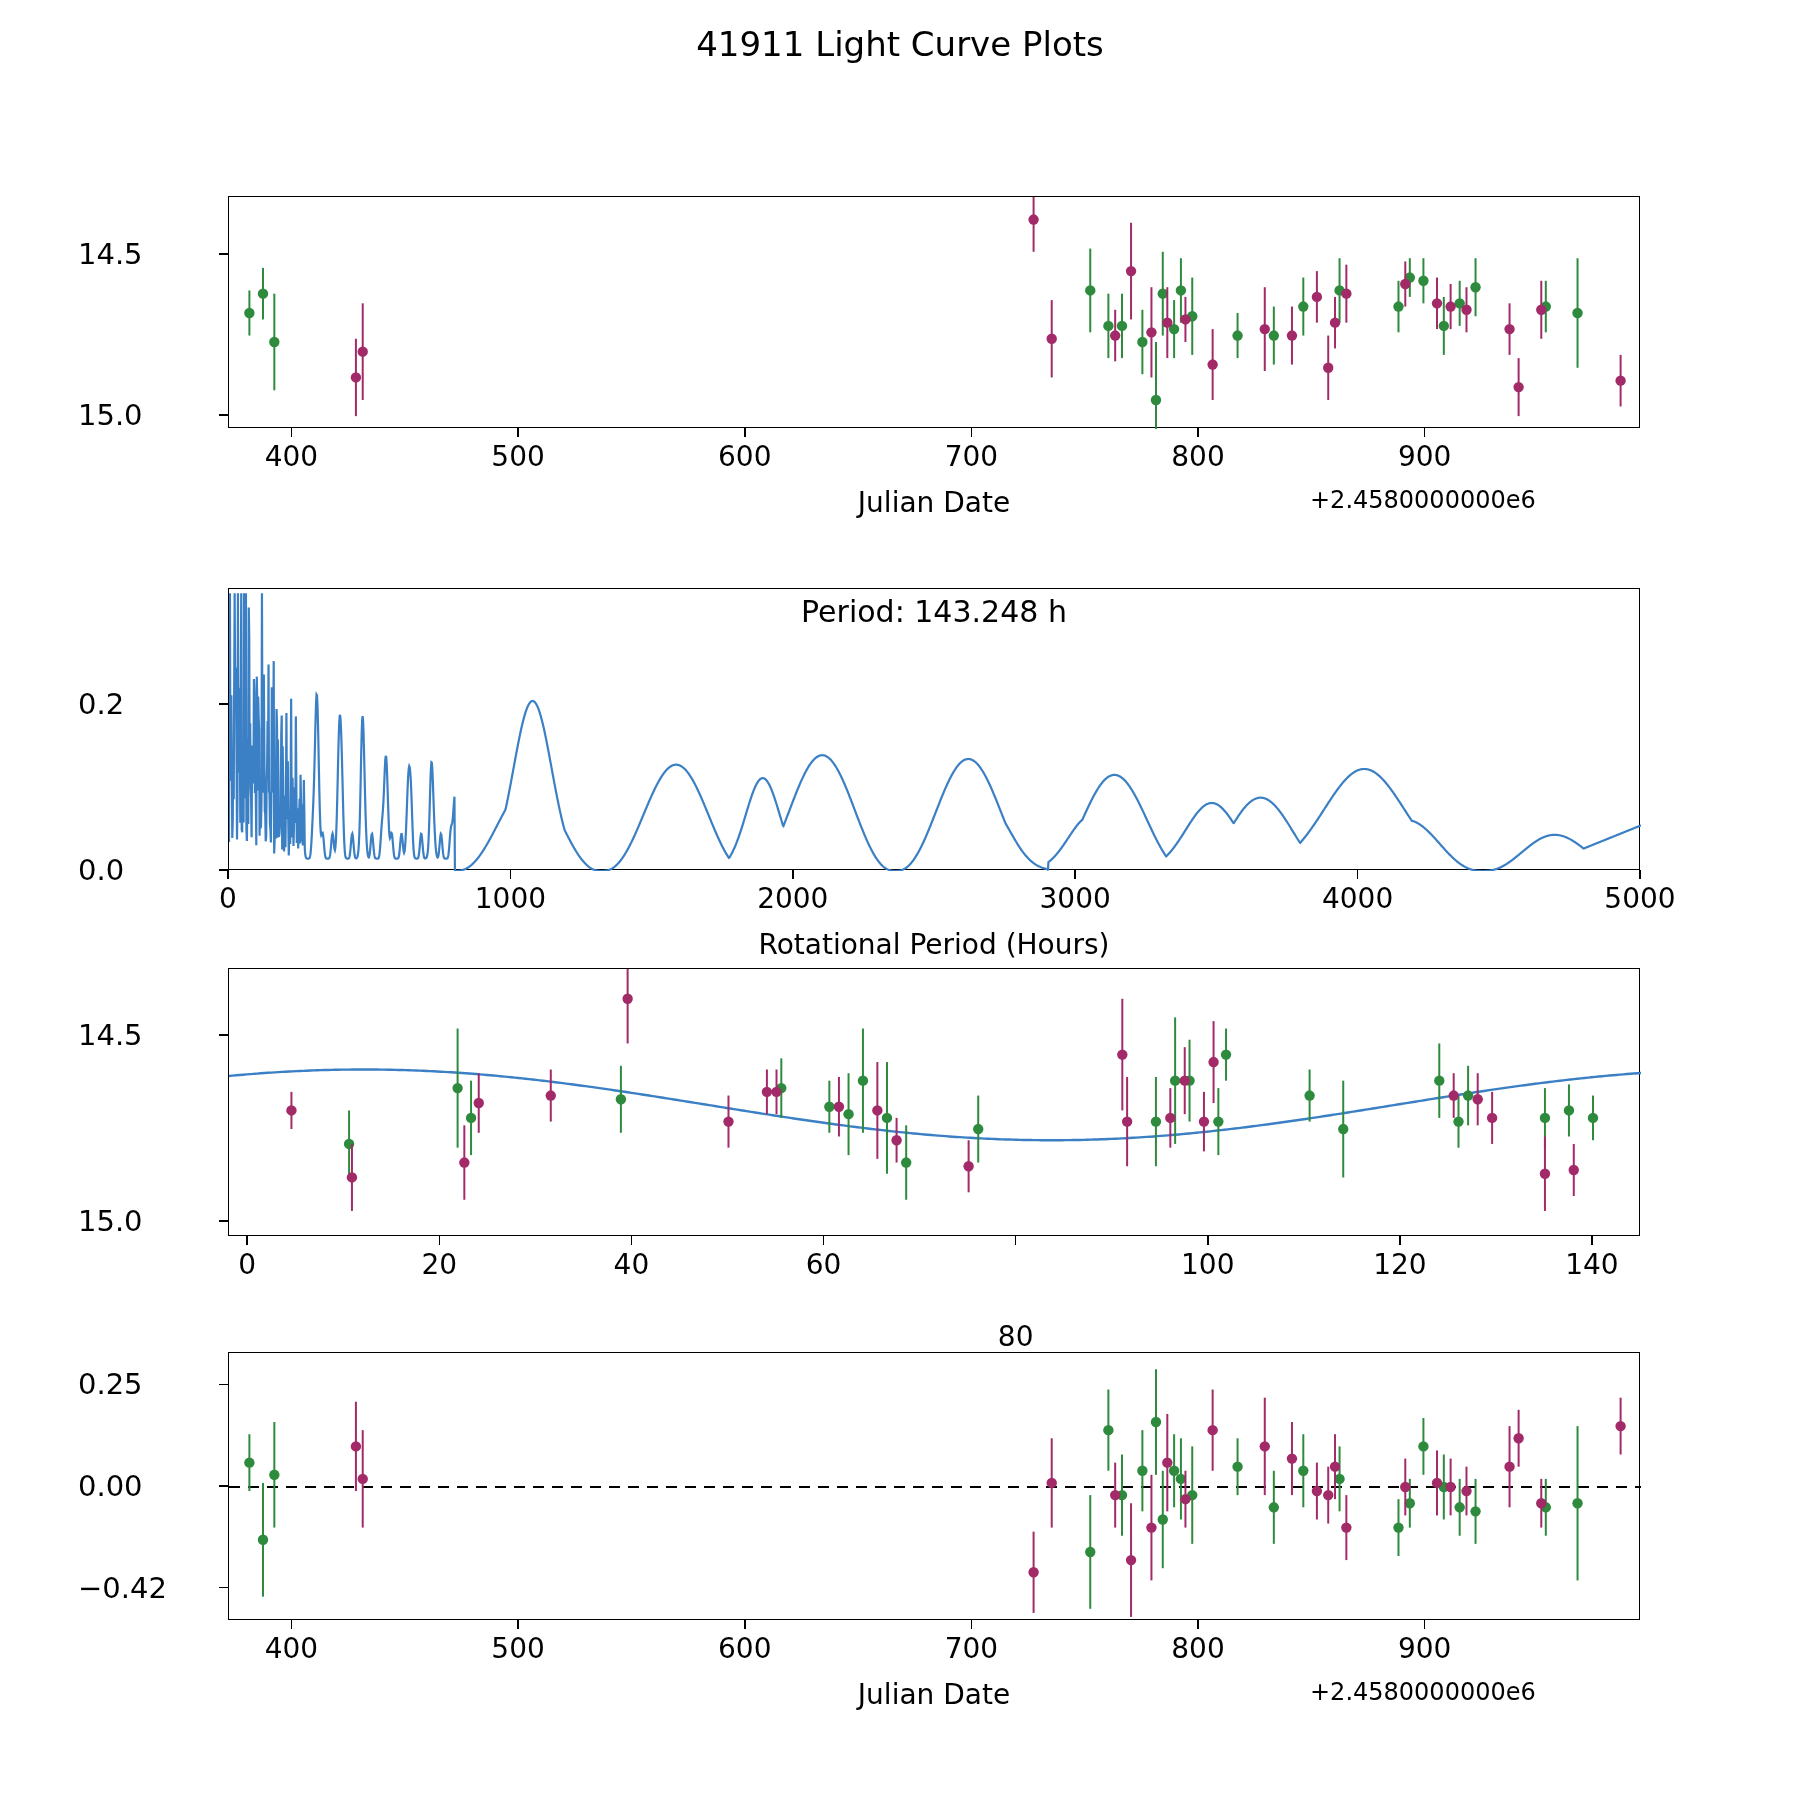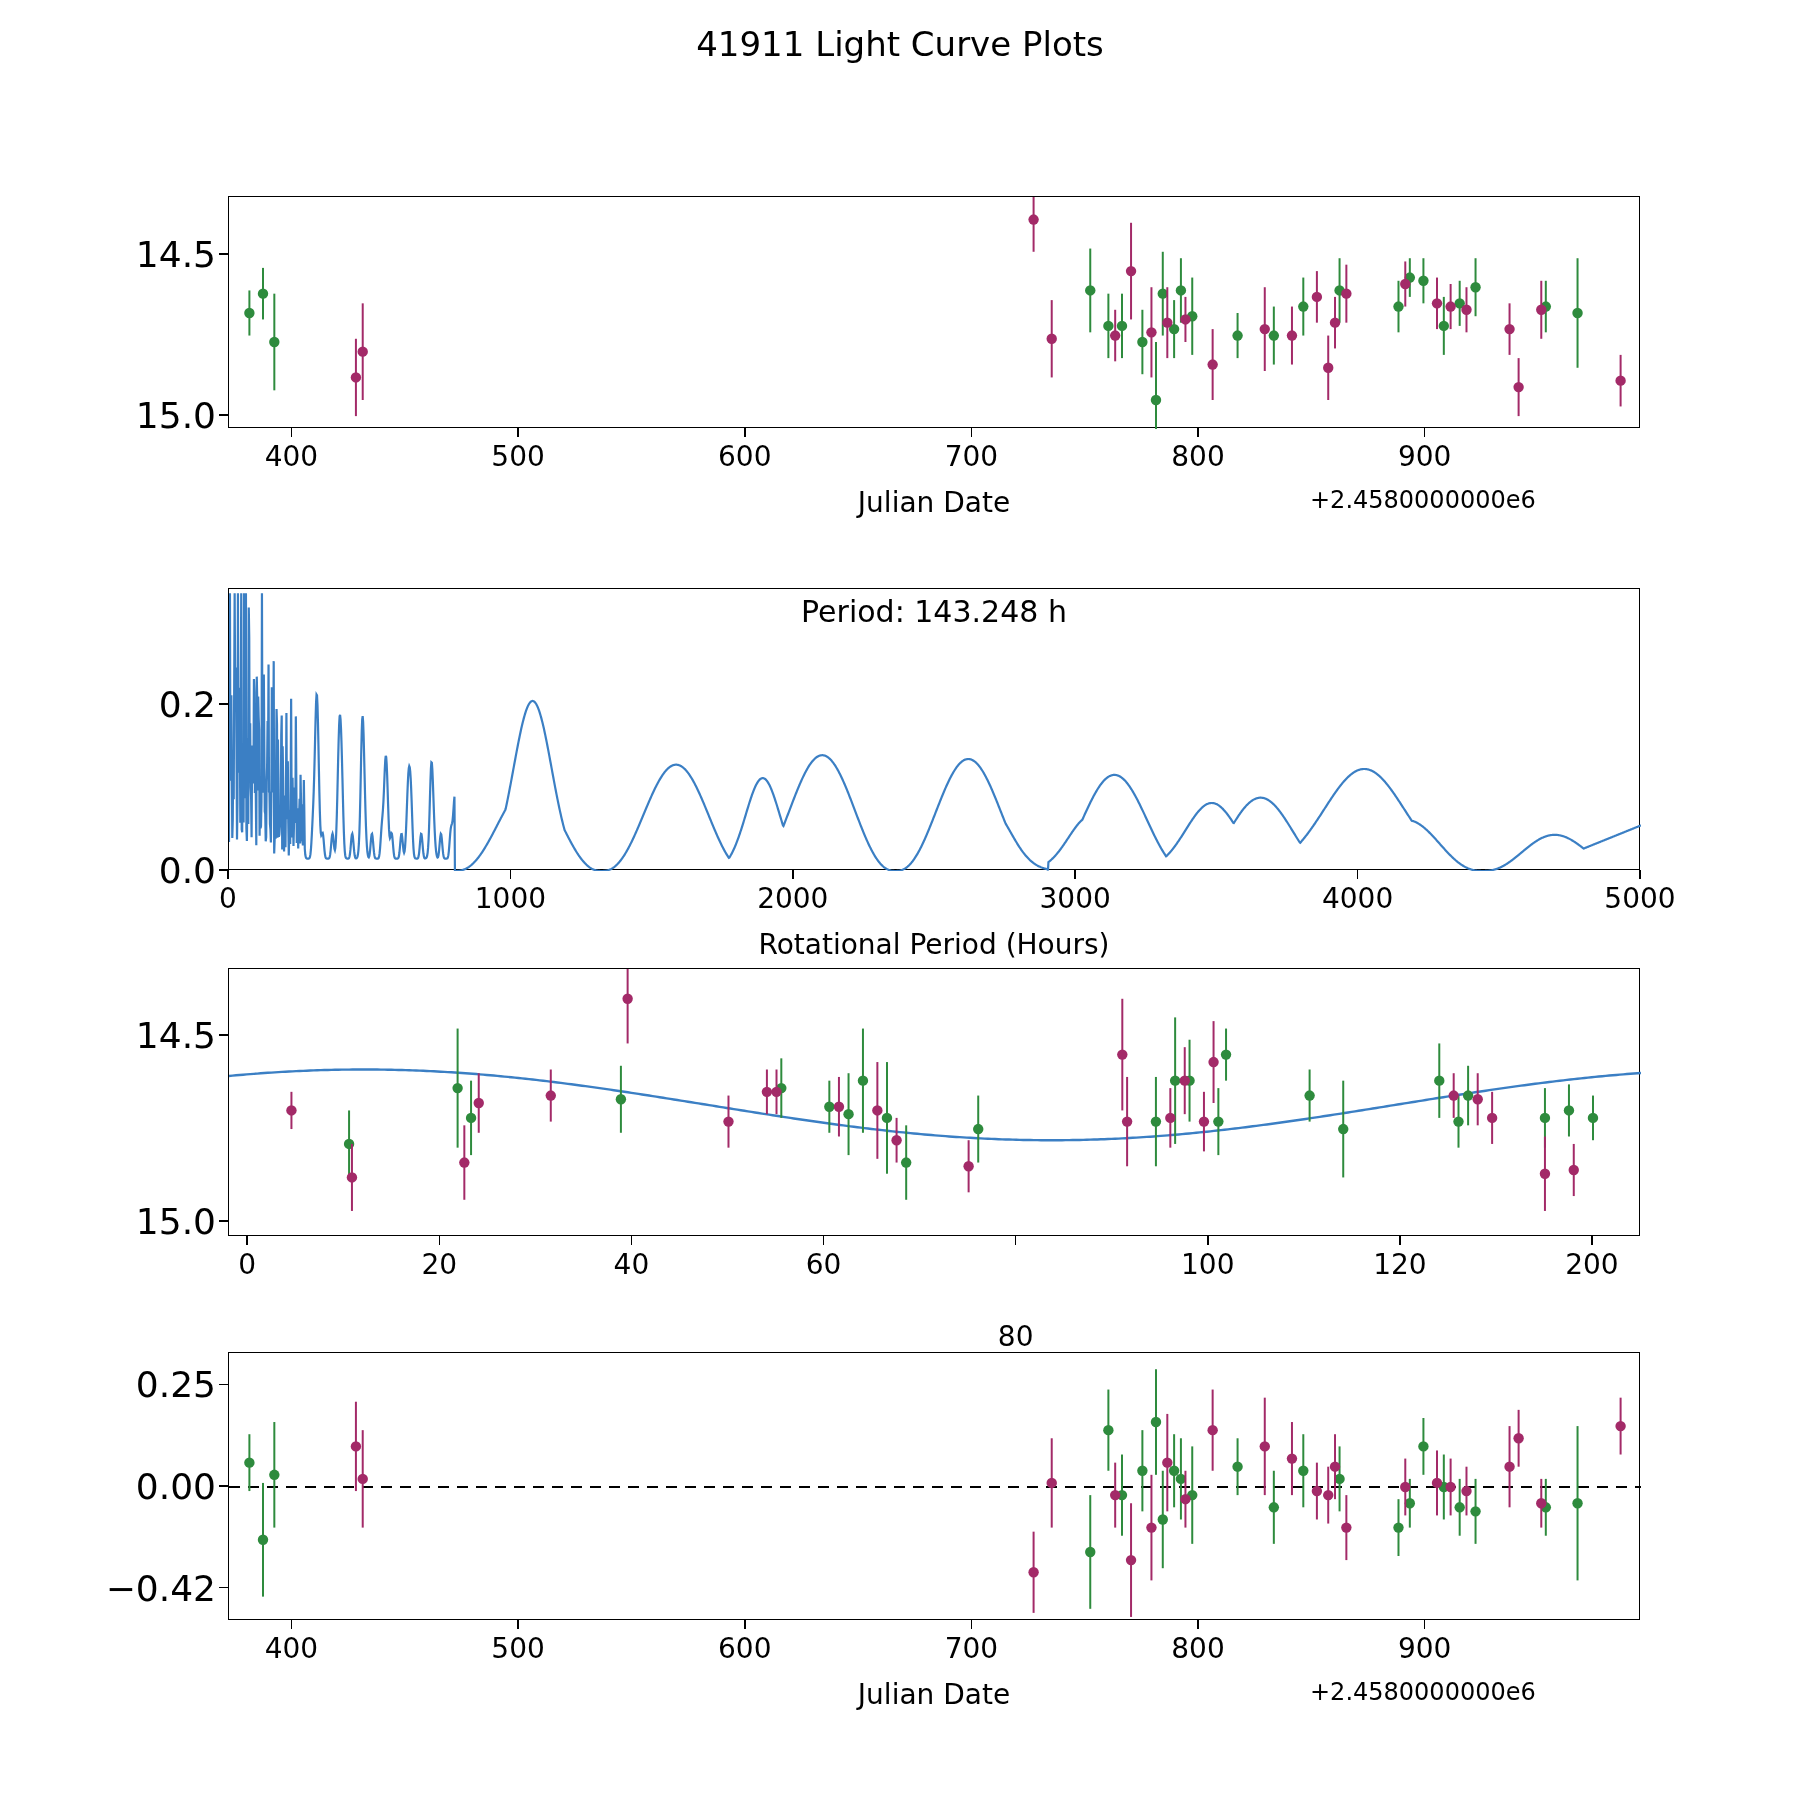--- a/index.html
+++ b/index.html
@@ -4,21 +4,21 @@
 <style>
   html,body{margin:0;padding:0;background:#ffffff;}
   body{width:1800px;height:1800px;font-family:"DejaVu Sans",sans-serif;color:#000;}
   #root{position:relative;width:1800px;height:1800px;}
   .fig-title{position:absolute;left:0;top:24px;width:1800px;text-align:center;font-size:34px;}
   .panel{position:absolute;}
   .axes{position:absolute;border:1.6px solid #000;box-sizing:border-box;background:#fff;}
   .xlabel{position:absolute;font-size:28px;text-align:center;white-space:nowrap;}
   .offsetlabel{position:absolute;font-size:24px;white-space:nowrap;}
   .tick-x{position:absolute;font-size:28px;text-align:right;transform:translateX(-50%);white-space:nowrap;}
-  .tick-y{position:absolute;font-size:36px;text-align:right;transform:translateY(-50%);white-space:nowrap;}
+  .tick-y{position:absolute;font-size:29px;text-align:left;transform:translateY(-50%);white-space:nowrap;}
   .tickmark-x{position:absolute;width:1.6px;background:#000;}
   .tickmark-y{position:absolute;height:1.6px;background:#000;}
   .annot{position:absolute;font-size:30px;white-space:nowrap;}
   svg{display:block;}
 </style>
 </head>
 <body>
 
 <div id="root">
   <div class="fig-title">41911 Light Curve Plots</div>
@@ -286,21 +286,21 @@
         <div class="tick-x" style="left: 631.429px; top: 1248px;">40</div>
         <div class="tickmark-x" style="left: 822.737px; top: 1236px; height: 9px;"></div>
         <div class="tick-x" style="left: 823.537px; top: 1248px;">60</div>
         <div class="tickmark-x" style="left: 1014.85px; top: 1236px; height: 9px;"></div>
         <div class="tick-x" style="left: 1015.65px; top: 1320px;">80</div>
         <div class="tickmark-x" style="left: 1206.96px; top: 1236px; height: 9px;"></div>
         <div class="tick-x" style="left: 1207.76px; top: 1248px;">100</div>
         <div class="tickmark-x" style="left: 1399.06px; top: 1236px; height: 9px;"></div>
         <div class="tick-x" style="left: 1399.86px; top: 1248px;">120</div>
         <div class="tickmark-x" style="left: 1591.17px; top: 1236px; height: 9px;"></div>
-        <div class="tick-x" style="left: 1591.97px; top: 1248px;">200</div>
+        <div class="tick-x" style="left: 1591.97px; top: 1248px;">140</div>
         <div class="tickmark-y" style="top: 1034.2px; left: 219px; width: 9px;"></div>
         <div class="tick-y" style="left: 78px; width: 138px; top: 1035px;">14.5</div>
         <div class="tickmark-y" style="top: 1220.31px; left: 219px; width: 9px;"></div>
         <div class="tick-y" style="left: 78px; width: 138px; top: 1221.11px;">15.0</div>
       </div>
       <div class="panel" style="left: 0px; top: 0px; width: 1800px; height: 1800px;">
         <div class="axes" style="left: 228px; top: 1352px; width: 1412px; height: 268px;">
           <svg width="1412" height="268" viewBox="0 0 1412 268" style="position: absolute; left: 0px; top: 0px;">
             <line x1="0" x2="1412" y1="134" y2="134" stroke="#000000" stroke-width="2.2" stroke-dasharray="11,8"></line>
             <g>

